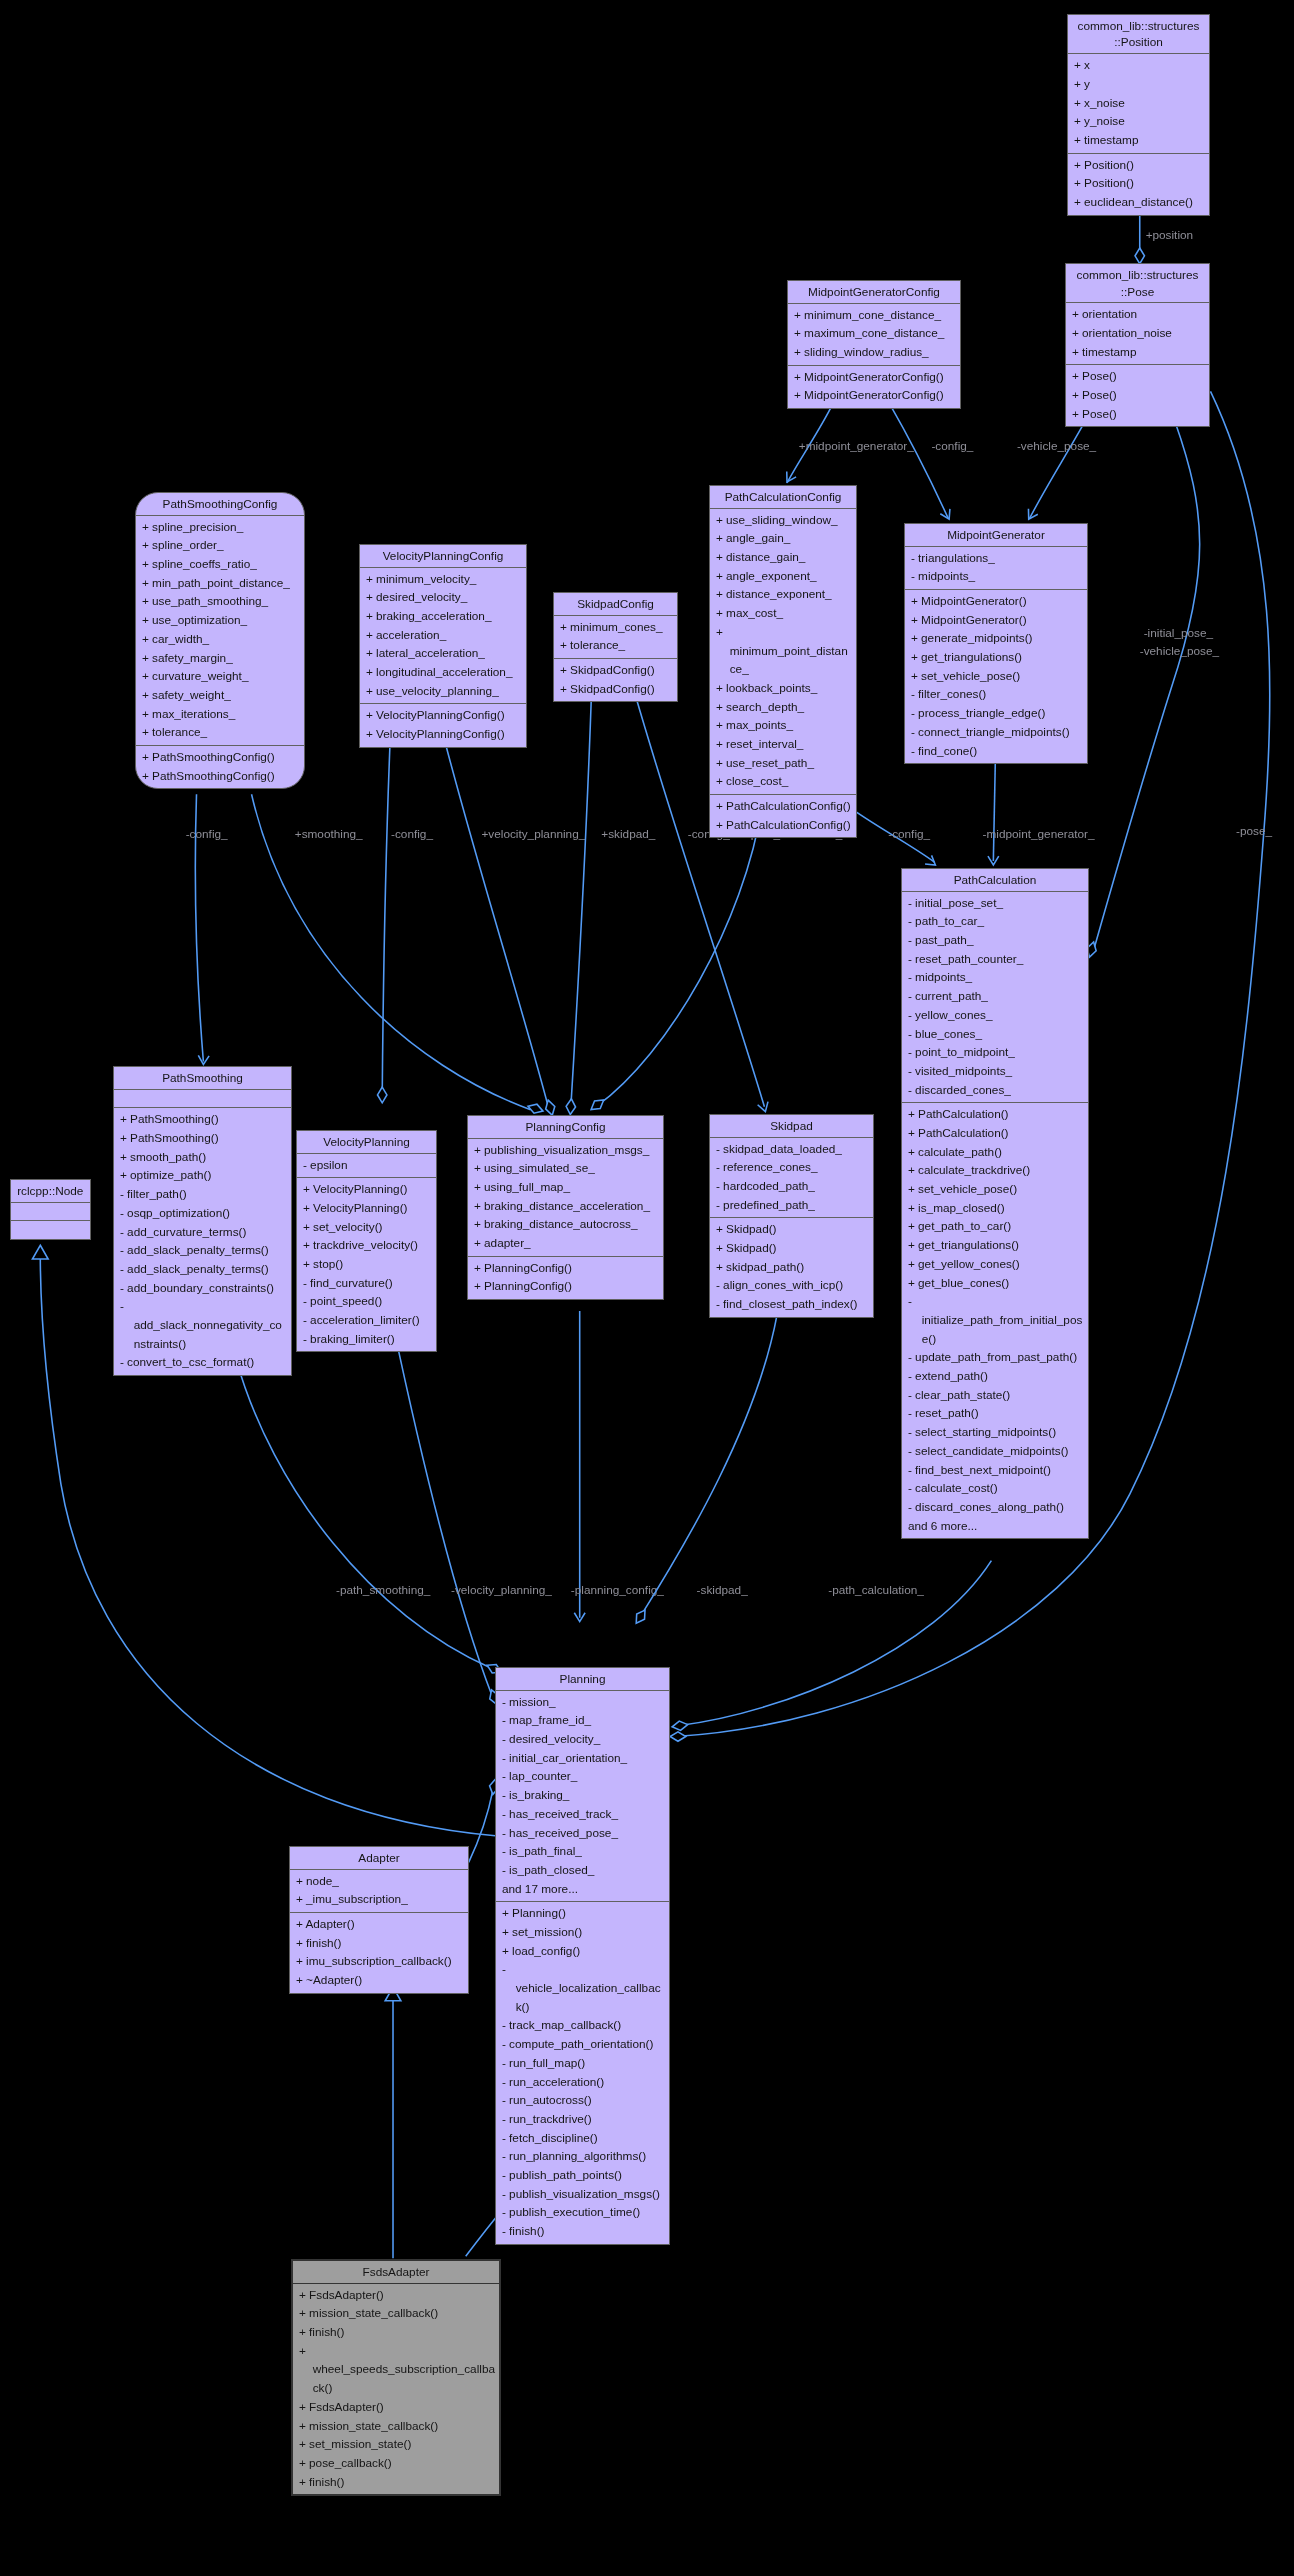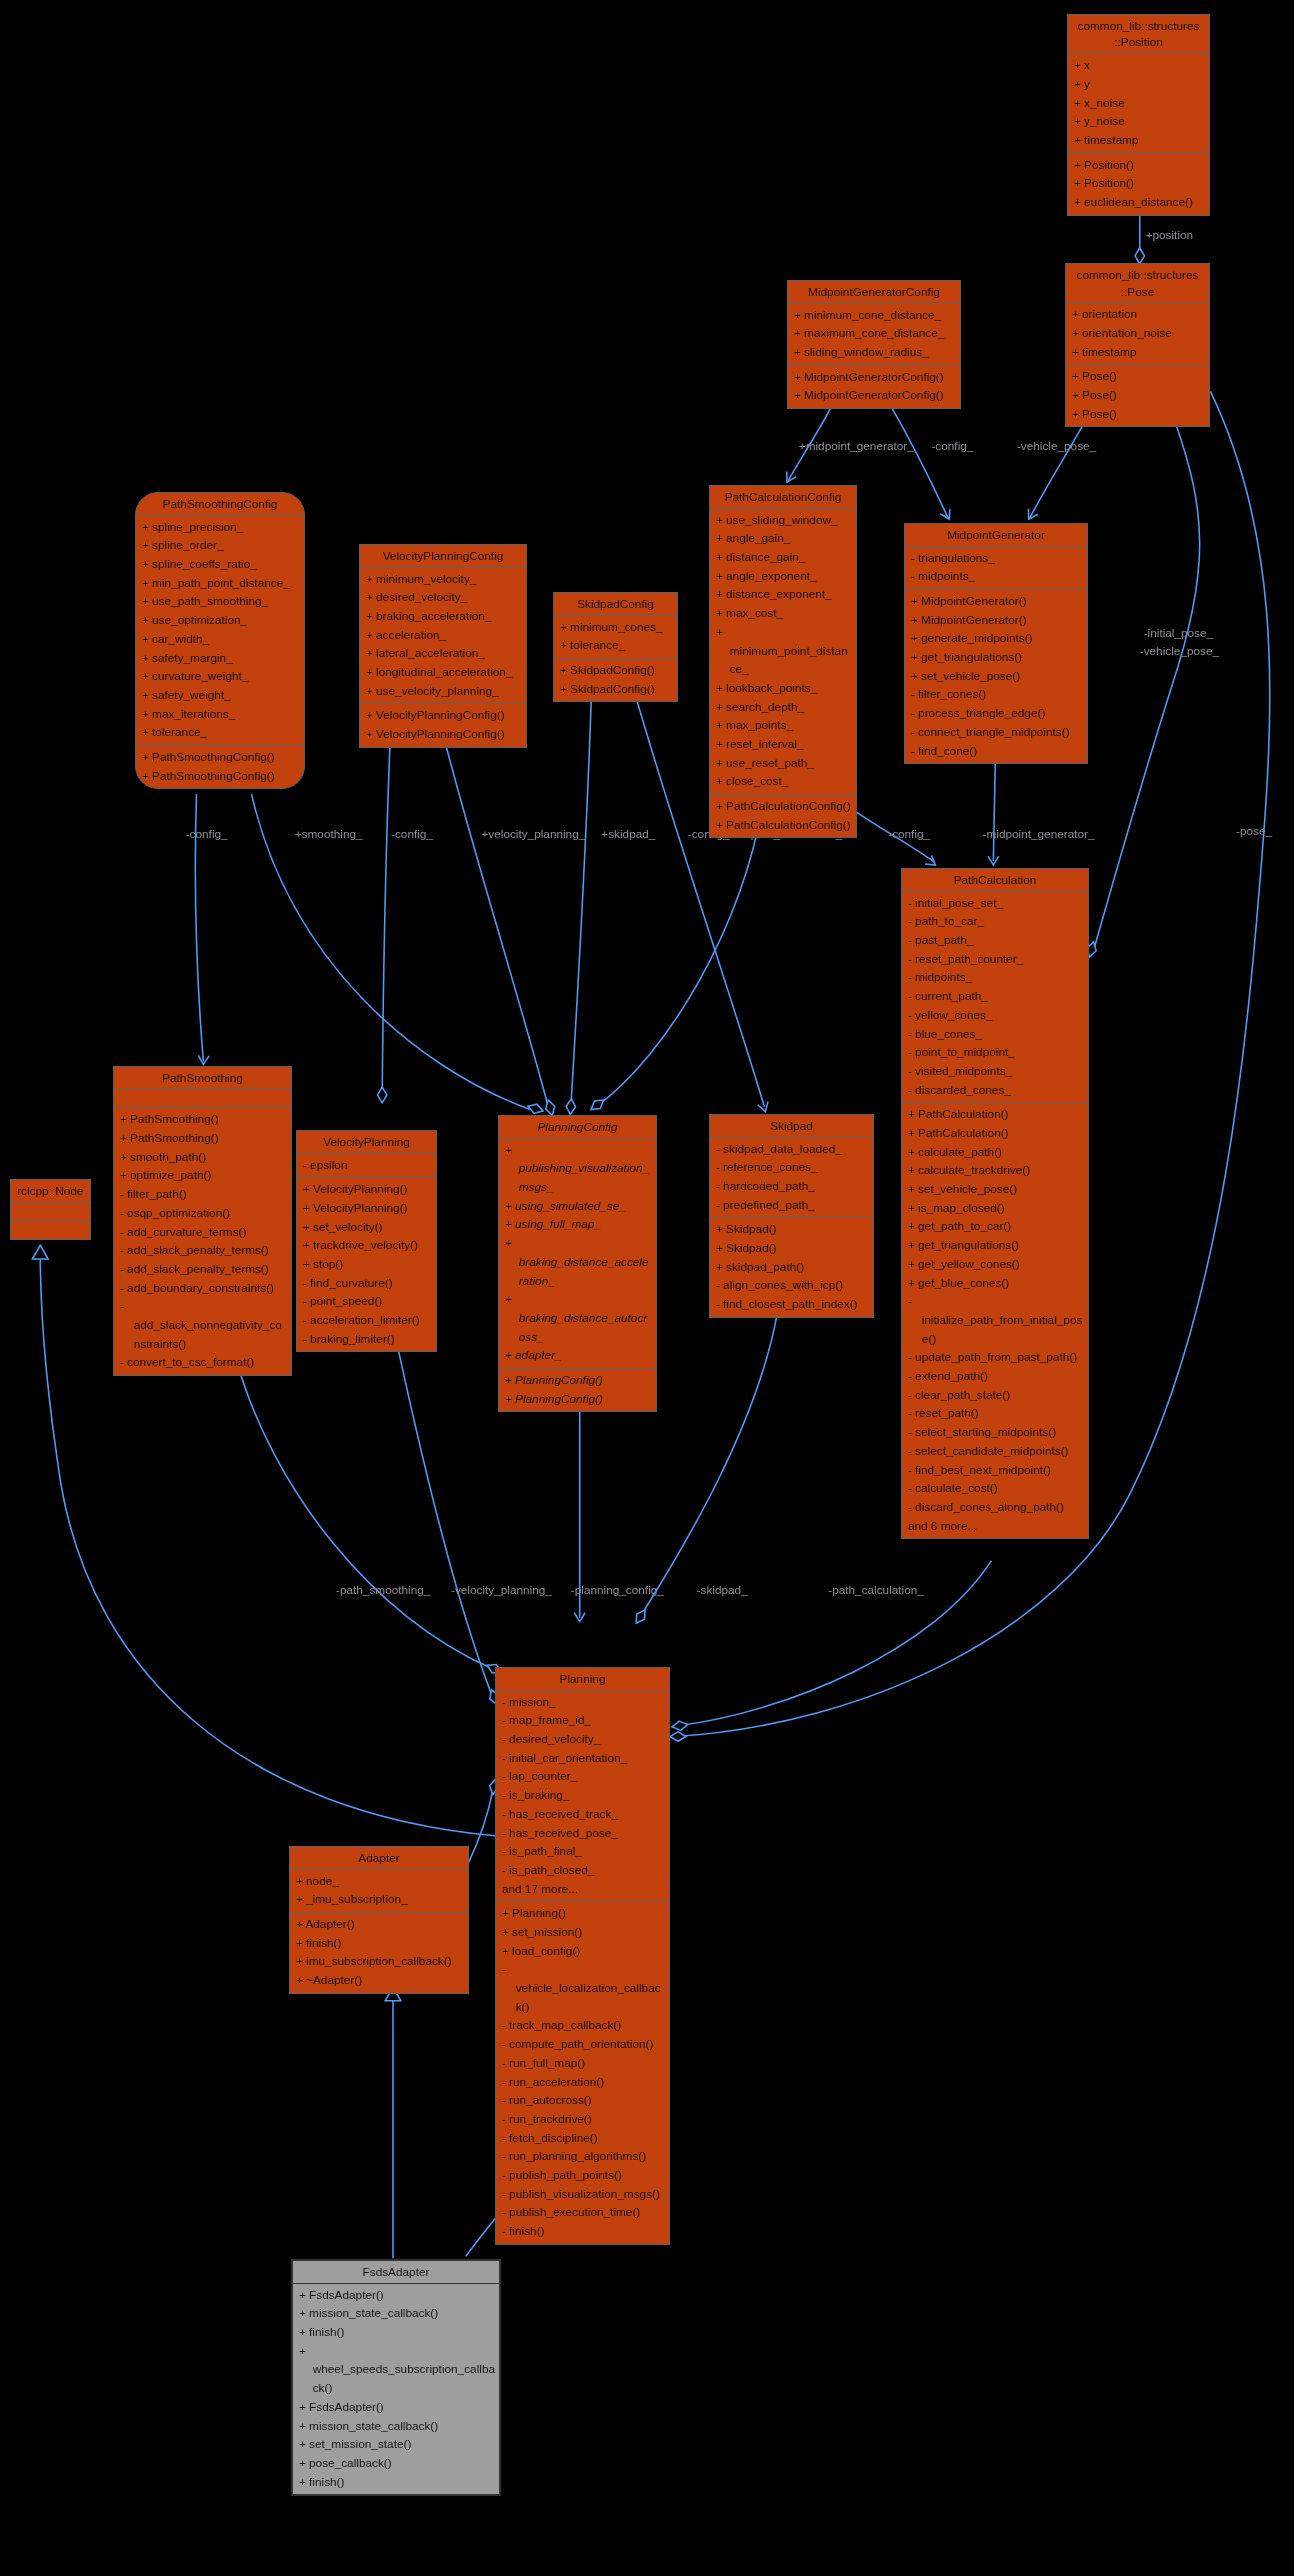--- a/index.html
+++ b/index.html
@@ -2,21 +2,21 @@
 <html><head>
 <meta charset="utf-8">
 <style>
   html,body { margin:0; padding:0; background:#000; }
   #stage {
     position:relative; width:1294px; height:2576px; background:#000;
     font-family:"Liberation Sans", sans-serif; overflow:hidden;
   }
   #edges { position:absolute; left:0; top:0; width:1294px; height:2576px; }
   .uml-class {
-    position:absolute; box-sizing:border-box; background:#c2410c;
+    position:absolute; box-sizing:border-box; background:#c4b5fd;
     border:1.4px solid #616161; color:#151515; font-size:11.8px; line-height:18.7px;
   }
   .uml-class.highlight { background:#9e9e9e; border-color:#343434; border-width:2px; }
   .uml-title {
     text-align:center; padding:2.9px 2.9px 2px; white-space:pre-line; line-height:16.7px;
   }
   .uml-section { border-top:1.4px solid #616161; padding:2px 0 2.9px; min-height:12.8px; }
   .uml-class.highlight .uml-section { border-top-color:#343434; }
   .uml-row { padding:0 3.9px 0 19.7px; text-indent:-13.8px; overflow-wrap:anywhere; }
   .edge-path { fill:none; stroke-width:1.6px; }
@@ -347,21 +347,21 @@
         <div class="uml-row">+ VelocityPlanning()</div>
         <div class="uml-row">+ set_velocity()</div>
         <div class="uml-row">+ trackdrive_velocity()</div>
         <div class="uml-row">+ stop()</div>
         <div class="uml-row">- find_curvature()</div>
         <div class="uml-row">- point_speed()</div>
         <div class="uml-row">- acceleration_limiter()</div>
         <div class="uml-row">- braking_limiter()</div>
       </div>
     </div>
-    <div class="uml-class" style="left: 498px; top: 1115px; width: 159px; font-style: italic;">
+    <div class="uml-class" style="left: 467px; top: 1115px; width: 197px;">
       <div class="uml-title">PlanningConfig</div>
       <div class="uml-section">
         <div class="uml-row">+ publishing_visualization_msgs_</div>
         <div class="uml-row">+ using_simulated_se_</div>
         <div class="uml-row">+ using_full_map_</div>
         <div class="uml-row">+ braking_distance_acceleration_</div>
         <div class="uml-row">+ braking_distance_autocross_</div>
         <div class="uml-row">+ adapter_</div>
       </div>
       <div class="uml-section">

